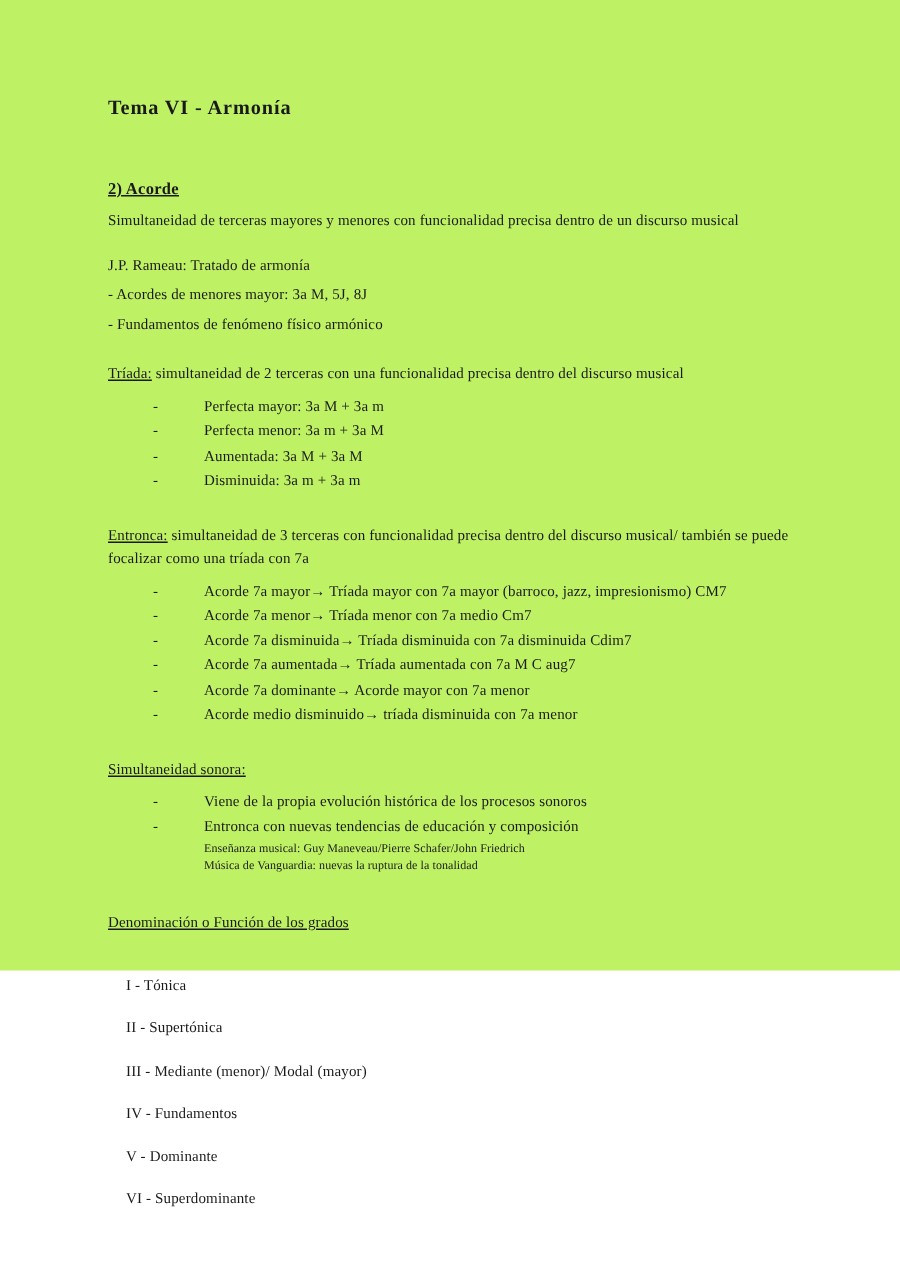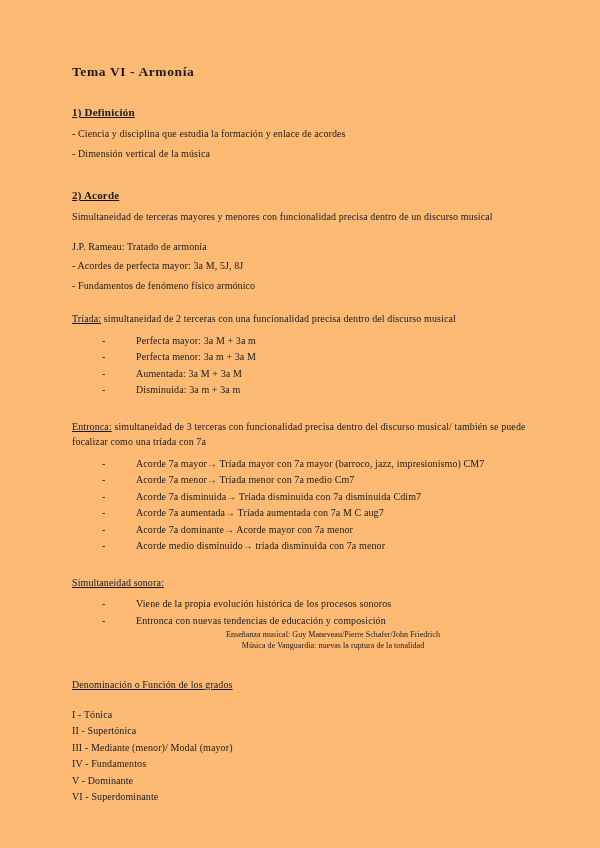--- a/index.html
+++ b/index.html
@@ -10,23 +10,23 @@
   body {
     width: 600px;
     height: 848px;
     font-family: "Liberation Serif", serif;
     color: #1a1a1a;
     overflow: hidden;
   }
   .page {
     box-sizing: border-box;
     width: 600px;
-    height: 848px;
+    height: 647px;
     padding: 64px 70px 40px 72px;
-    background: #fdba74;
+    background: #bef264;
   }
   .doc-title {
     font-size: 13.5px;
     font-weight: bold;
     letter-spacing: 0.6px;
     margin: 0 0 26px 0;
   }
   .section-heading {
     font-size: 11px;
     font-weight: bold;
@@ -68,58 +68,52 @@
     top: 0;
   }
   .underlined-term {
     text-decoration: underline;
   }
   .small-note {
     font-size: 8px;
     line-height: 11px;
     letter-spacing: 0.05px;
     margin: 0;
-    text-align: center;
   }
   .grade-list p {
     font-size: 10px;
     line-height: 16.5px;
-    margin: 0;
+    margin: 12px;
     letter-spacing: 0.1px;
   }
   .para-wrap {
     font-size: 10px;
     line-height: 15.5px;
     letter-spacing: 0.1px;
     margin: 0;
   }
 </style>
 </head>
 <body>
 
 <div class="page">
 
   <h1 class="doc-title">Tema VI - Armonía</h1>
 
-  <div class="block">
-    <div class="section-heading heading-underline">1) Definición</div>
-    <p class="line">- Ciencia y disciplina que estudia la formación y enlace de acordes</p>
-    <p class="line">- Dimensión vertical de la música</p>
-  </div>
 
   <div class="spacer-md"></div>
 
   <div>
     <div class="section-heading heading-underline">2) Acorde</div>
     <p class="para-wrap">Simultaneidad de terceras mayores y menores con funcionalidad precisa dentro de un discurso musical</p>
 
     <div class="spacer-md"></div>
 
     <p class="line">J.P. Rameau: Tratado de armonía</p>
-    <p class="line">- Acordes de perfecta mayor: 3a M, 5J, 8J</p>
+    <p class="line">- Acordes de menores mayor: 3a M, 5J, 8J</p>
     <p class="line">- Fundamentos de fenómeno físico armónico</p>
 
     <div class="spacer-md"></div>
 
     <div class="block-tight">
       <p class="para-wrap"><span class="underlined-term">Tríada:</span> <span>simultaneidad de 2 terceras con una funcionalidad precisa dentro del discurso musical</span></p>
       <ul class="dash-list">
         <li><span class="dash">-</span><span>Perfecta mayor: 3a M + 3a m</span></li>
         <li><span class="dash">-</span><span>Perfecta menor: 3a m + 3a M</span></li>
         <li><span class="dash">-</span><span>Aumentada: 3a M + 3a M</span></li>

